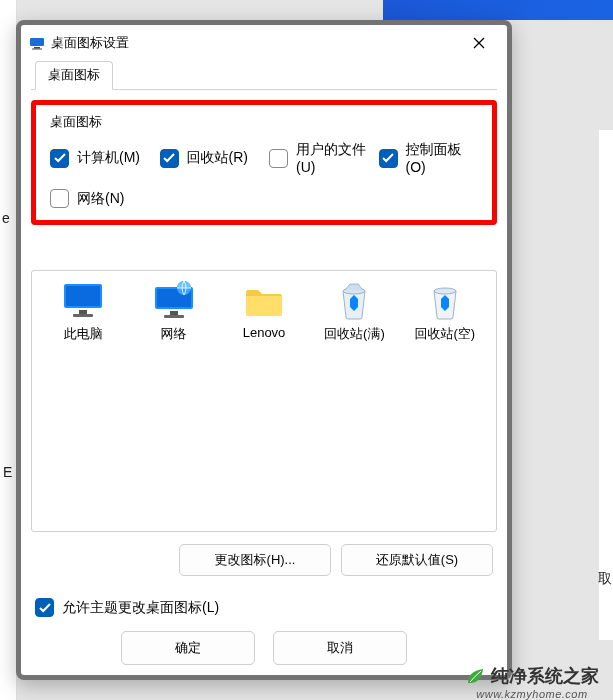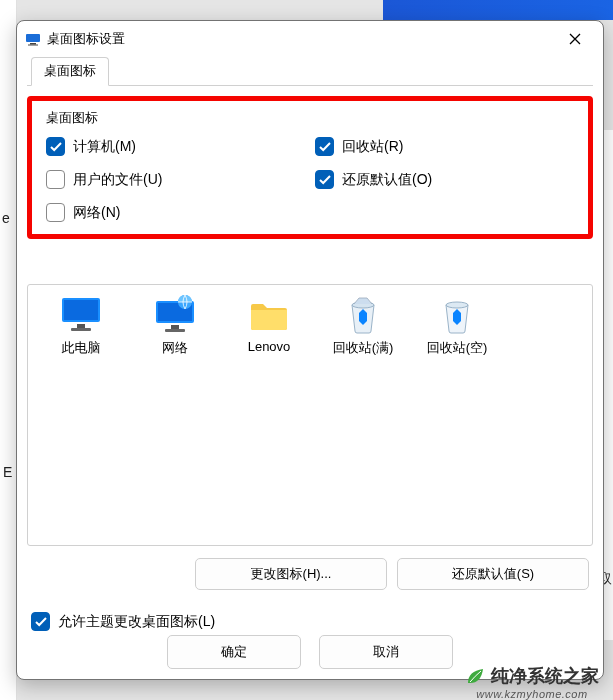--- a/index.html
+++ b/index.html
@@ -22,24 +22,24 @@
     position:absolute; left:0; top:0; width:16px; height:700px; background:#fff;
     border-right:1px solid #e0e0e0;
   }
   .bg-white2 {
     position:absolute; right:0; top:130px; width:14px; height:510px; background:#fff;
   }
   .dialog {
     position: absolute;
     left: 16px;
     top: 20px;
-    width: 588px;
+    width: 496px;
     height: 660px;
     background: #ffffff;
-    border: 1px solid #737373;
+    border: 5px solid #737373;
     border-radius: 8px;
     box-shadow: 0 6px 20px rgba(0,0,0,0.25);
     box-sizing: border-box;
   }
   .titlebar {
     display: flex;
     align-items: center;
     height: 36px;
     padding: 0 6px 0 8px;
   }
@@ -82,21 +82,21 @@
     padding: 8px 14px 12px;
     margin-bottom: 8px;
   }
   .group-label {
     font-size: 13px;
     color: #000;
     margin-bottom: 10px;
   }
   .check-grid {
     display: grid;
-    grid-template-columns: 1fr 1fr;
+    grid-template-columns: 1fr 1fr 1fr 1fr;
     row-gap: 14px;
     column-gap: 10px;
   }
   .check-item {
     display:flex; align-items:center;
     font-size: 14px;
   }
   .chk {
     width: 17px; height: 17px;
     border: 1.5px solid #888;
@@ -131,21 +131,21 @@
     display:flex; align-items:center; justify-content:center;
     margin-bottom: 4px;
   }
   .button-row {
     display:flex; justify-content:flex-end; gap:10px;
     margin-top: 12px;
     padding-right: 4px;
   }
   .btn {
     min-width: 130px;
-    padding: 6px 30px;
+    padding: 6px 10px;
     border: 1px solid #cfcfcf;
     border-radius: 5px;
     background: #fdfdfd;
     font-size: 13px;
     text-align:center;
   }
   .allow-row {
     margin-top: 22px;
     display:flex; align-items:center;
     padding-left: 4px;
@@ -234,21 +234,21 @@
         <div class="check-item">
           <span class="chk"></span>
           <span>用户的文件(U)</span>
         </div>
         <div class="check-item">
           <span class="chk checked">
               <svg viewBox="0 0 12 10">
                 <path d="M1 5 L4.2 8 L11 1" stroke="#fff" stroke-width="2" fill="none"></path>
               </svg>
             </span>
-          <span>还原默认值(O)</span>
+          <span>控制面板(O)</span>
         </div>
         <div class="check-item">
           <span class="chk"></span>
           <span>网络(N)</span>
         </div>
       </div>
     </div>
 
     <div class="icon-panel">
       <div class="icon-item">

